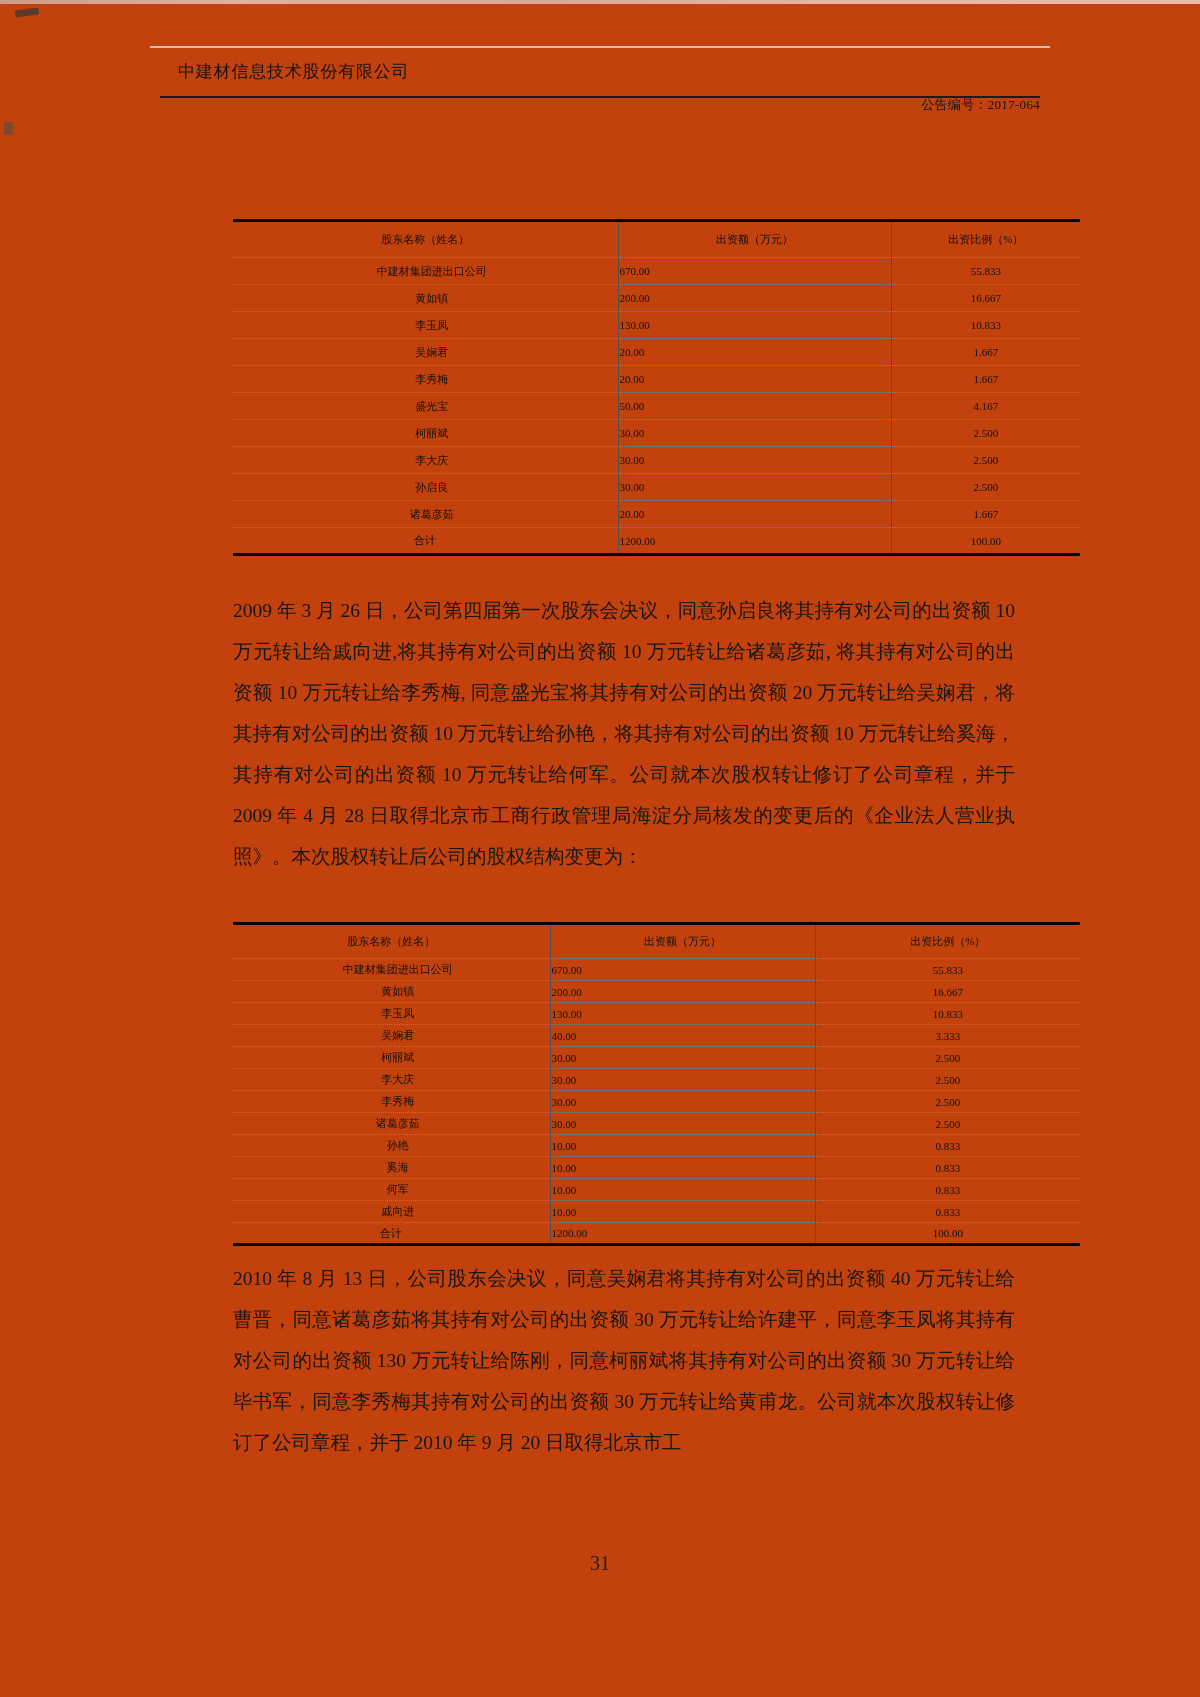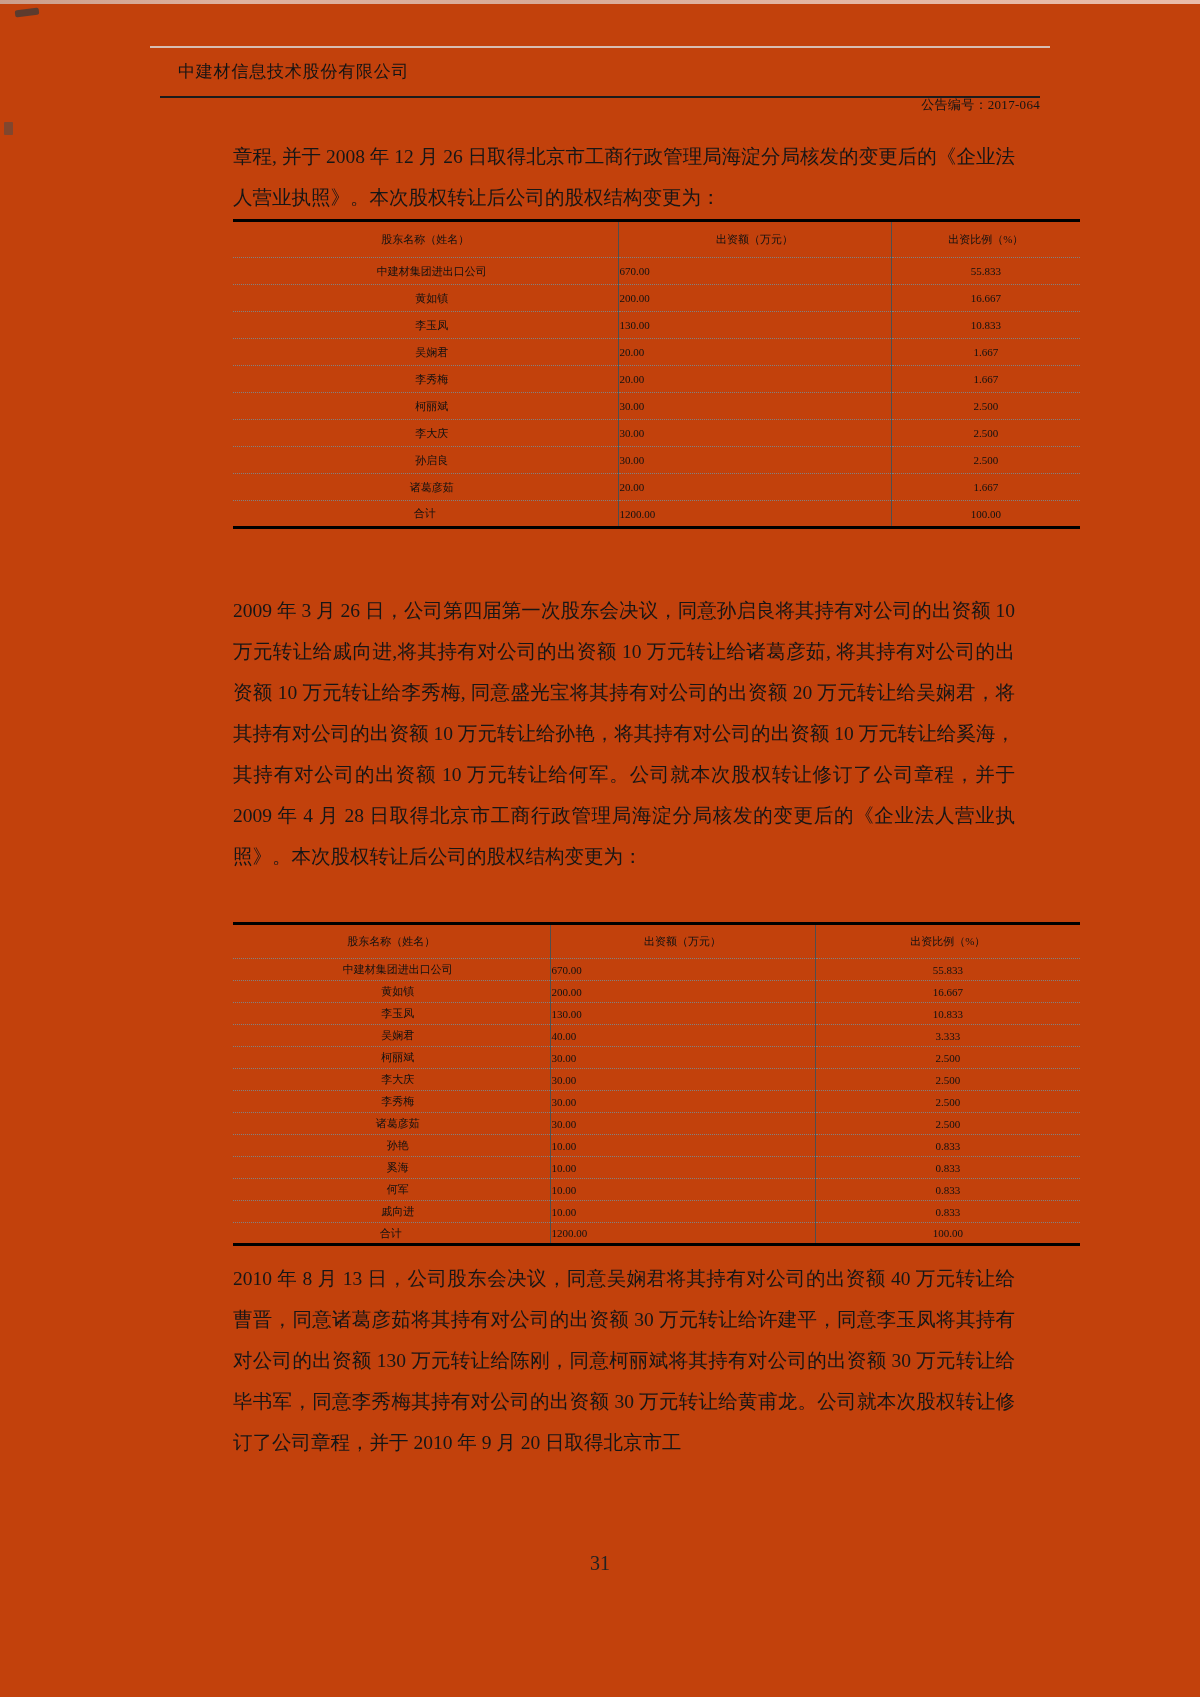--- a/index.html
+++ b/index.html
@@ -75,21 +75,20 @@
 
   <div class="scan-top"></div>
   <div class="smudge-a"></div>
   <div class="smudge-b"></div>
   <div class="scan-line"></div>
 
   <div class="hdr-company">中建材信息技术股份有限公司</div>
   <div class="hdr-notice"><span>公告编号：</span><span>2017-064</span></div>
   <div class="hdr-rule"></div>
 
-  <div class="para p1">章程, 并于 2008 年 12 月 26 日取得北京市工商行政管理局海淀分局核发的变更后的《企业法人营业执照》。本次股权转让后公司的股权结构变更为：</div>
 
   <table class="shares t1">
     <colgroup>
         <col class="c1">
         <col class="c2">
         <col class="c3">
       </colgroup>
     <thead>
       <tr>
         <th>股东名称（姓名）</th>
@@ -117,20 +116,25 @@
           <td>吴娴君</td>
           <td>20.00</td>
           <td>1.667</td>
         </tr>
         <tr class="data-row">
           <td>李秀梅</td>
           <td>20.00</td>
           <td>1.667</td>
         </tr>
         <tr class="data-row">
+          <td>盛光宝</td>
+          <td>50.00</td>
+          <td>4.167</td>
+        </tr>
+        <tr class="data-row">
           <td>柯丽斌</td>
           <td>30.00</td>
           <td>2.500</td>
         </tr>
         <tr class="data-row">
           <td>李大庆</td>
           <td>30.00</td>
           <td>2.500</td>
         </tr>
         <tr class="data-row">

